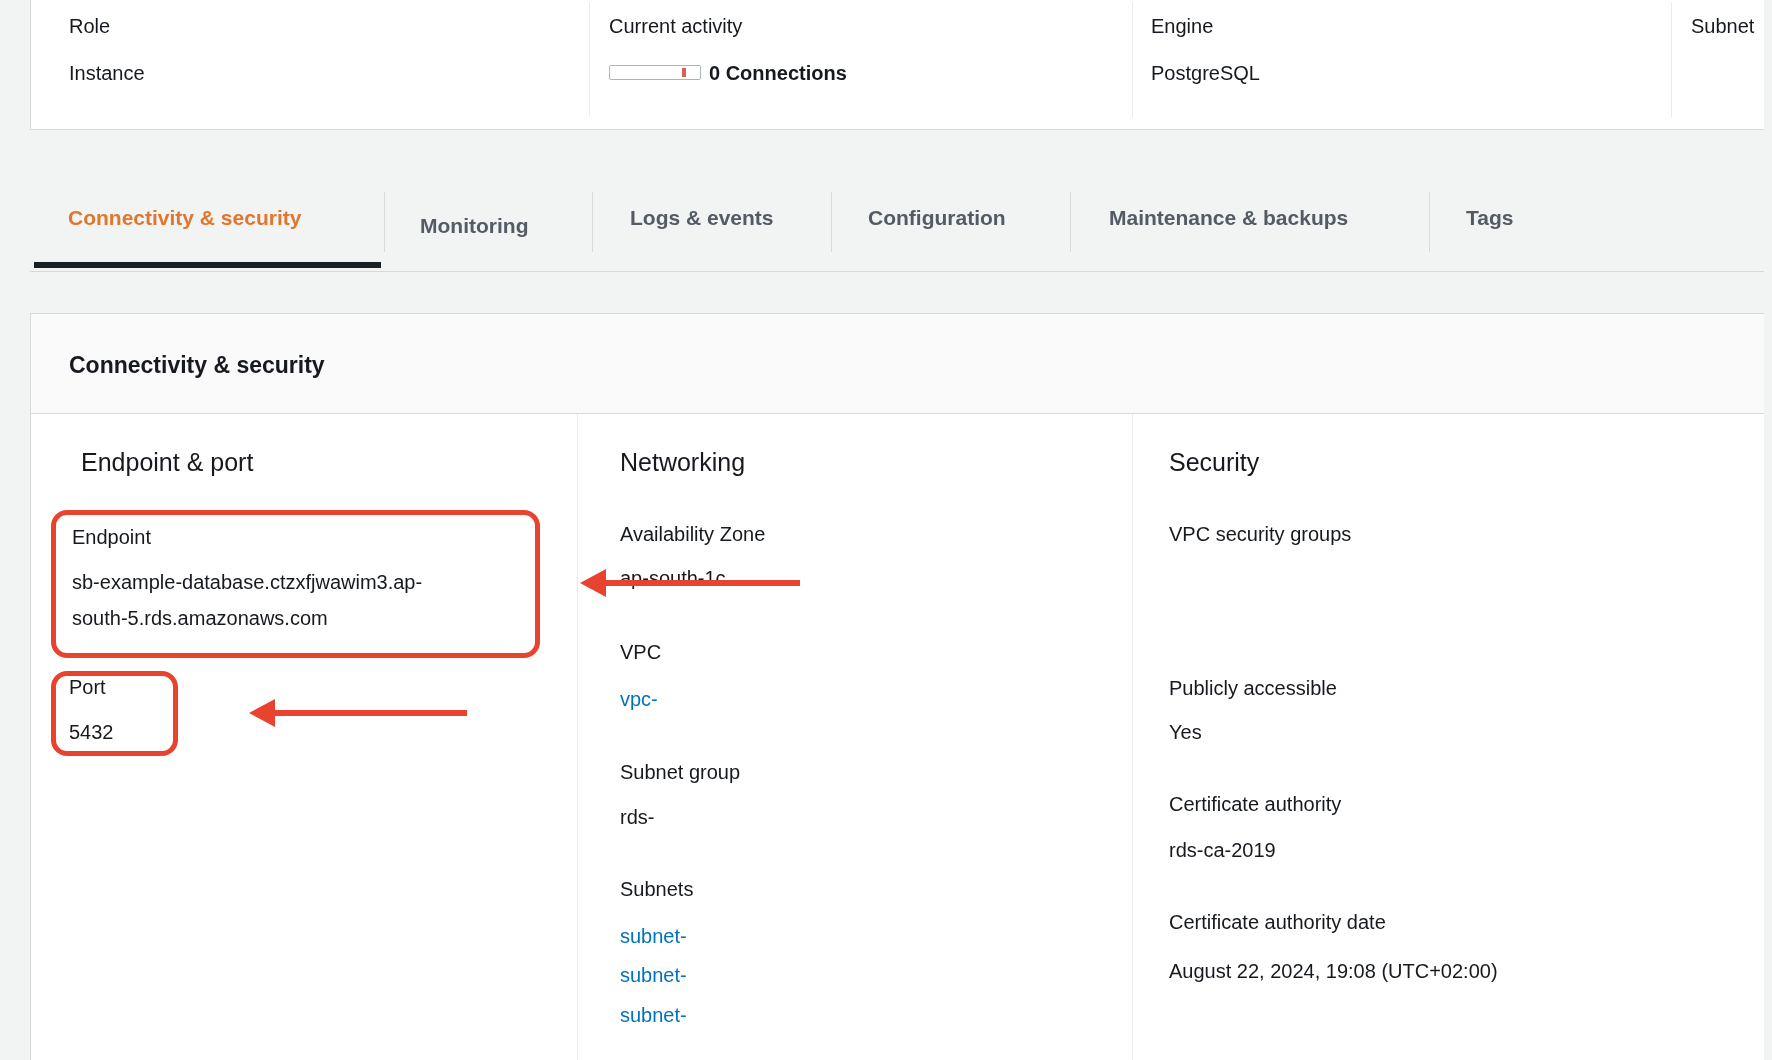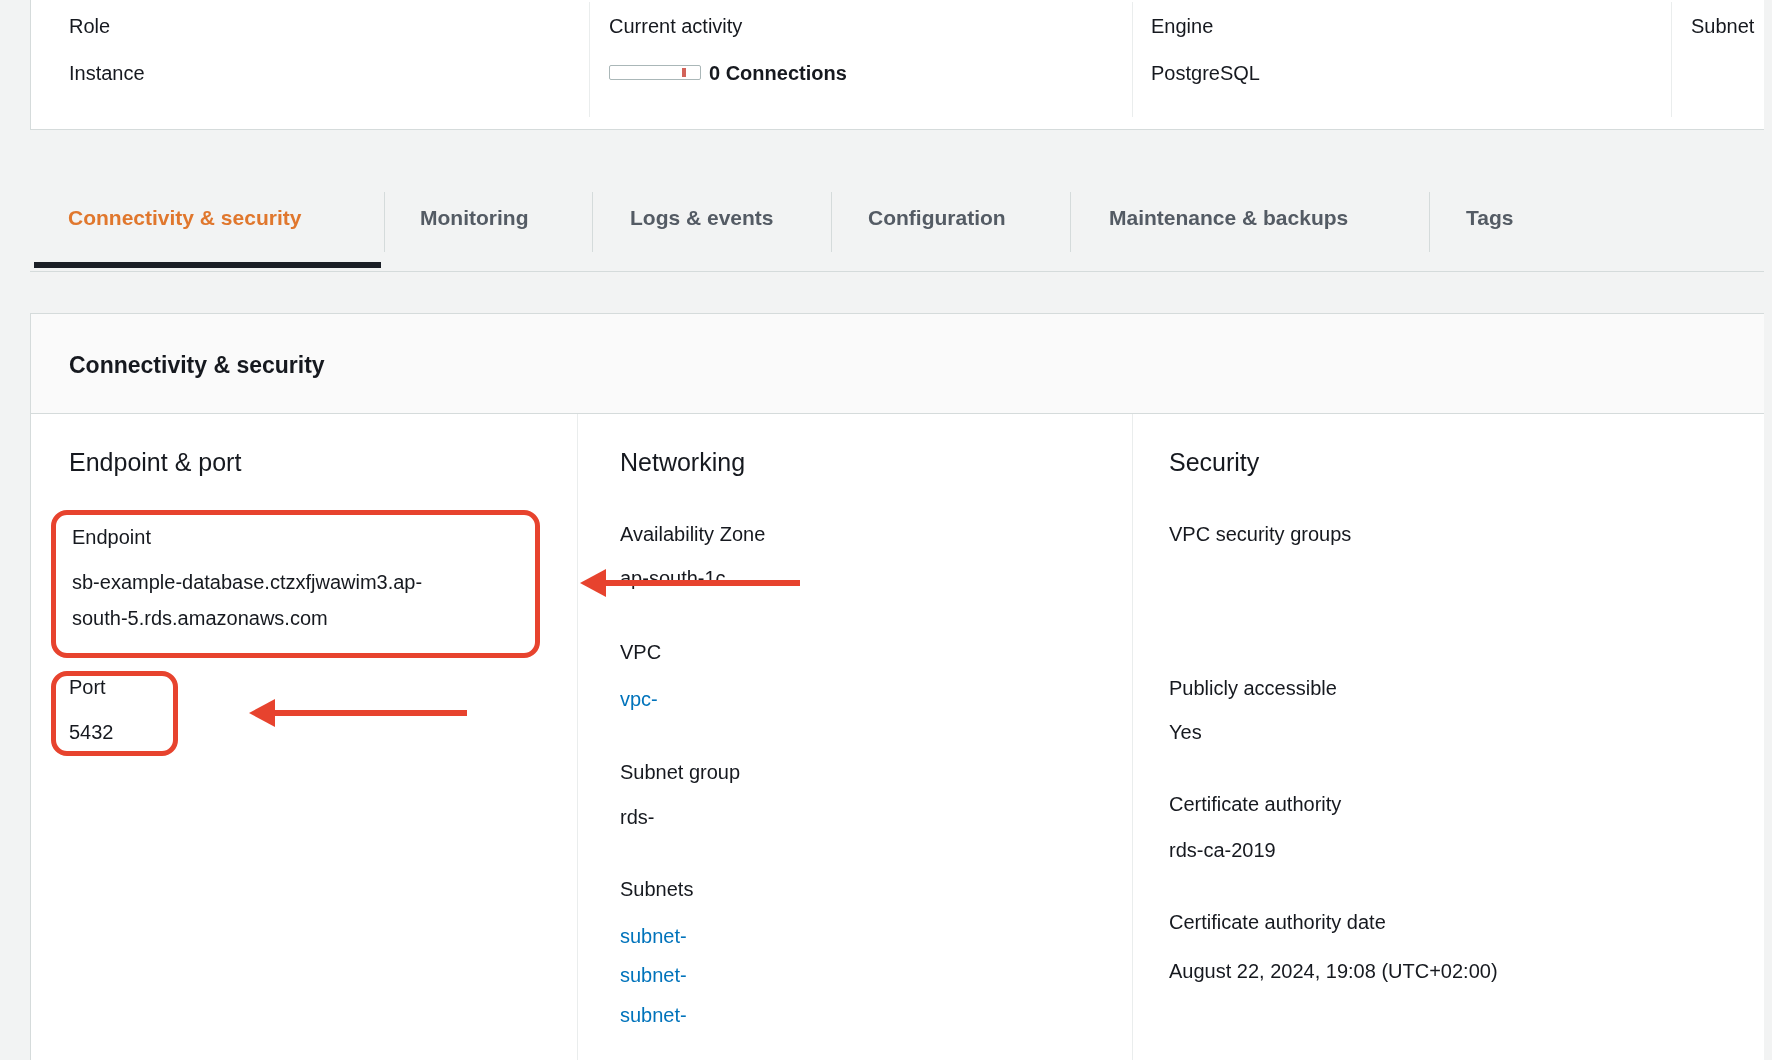--- a/index.html
+++ b/index.html
@@ -79,42 +79,42 @@
 
     <div class="abs txt" style="left:1120px;top:22px;">Engine</div>
     <div class="abs txt" style="left:1120px;top:69px;">PostgreSQL</div>
 
     <div class="abs txt" style="left:1660px;top:22px;">Subnet</div>
     <div class="abs txt" style="left:1744px;top:69px;text-decoration:underline;">ap-sout</div>
   </div>
 
   <div class="abs tab tab--active" style="left:68px;top:206px;">Connectivity &amp; security</div>
   <div class="tab-sep" style="left:384px;"></div>
-  <div class="abs tab" style="left:420px;top:206px;">Monitoring</div>
+  <div class="abs tab" style="left:420px;top:214px;">Monitoring</div>
   <div class="tab-sep" style="left:592px;"></div>
   <div class="abs tab" style="left:630px;top:206px;">Logs &amp; events</div>
   <div class="tab-sep" style="left:831px;"></div>
   <div class="abs tab" style="left:868px;top:206px;">Configuration</div>
   <div class="tab-sep" style="left:1070px;"></div>
   <div class="abs tab" style="left:1109px;top:206px;">Maintenance &amp; backups</div>
   <div class="tab-sep" style="left:1429px;"></div>
   <div class="abs tab" style="left:1466px;top:206px;">Tags</div>
 
   <div class="tabs-border"></div>
   <div class="tab-underline"></div>
 
   <div class="main-panel">
     <div class="main-header">
       <div class="panel-title">Connectivity &amp; security</div>
     </div>
 
     <div class="col-divider" style="left:546px;"></div>
     <div class="col-divider" style="left:1101px;"></div>
 
-    <div class="abs section-h" style="left:38px;top:132px;">Endpoint &amp; port</div>
+    <div class="abs section-h" style="left:50px;top:132px;">Endpoint &amp; port</div>
 
     <div class="ann-box" style="left:20px;top:196px;width:489px;height:148px;"></div>
     <div class="abs txt" style="left:41px;top:209px;">Endpoint</div>
     <div class="abs endpoint-value" style="left:41px;top:250px;">sb-example-database.ctzxfjwawim3.ap-
 south-5.rds.amazonaws.com</div>
 
     <div class="ann-box" style="left:20px;top:357px;width:127px;height:85px;"></div>
     <div class="abs txt" style="left:38px;top:359px;">Port</div>
     <div class="abs txt" style="left:38px;top:404px;">5432</div>
 

